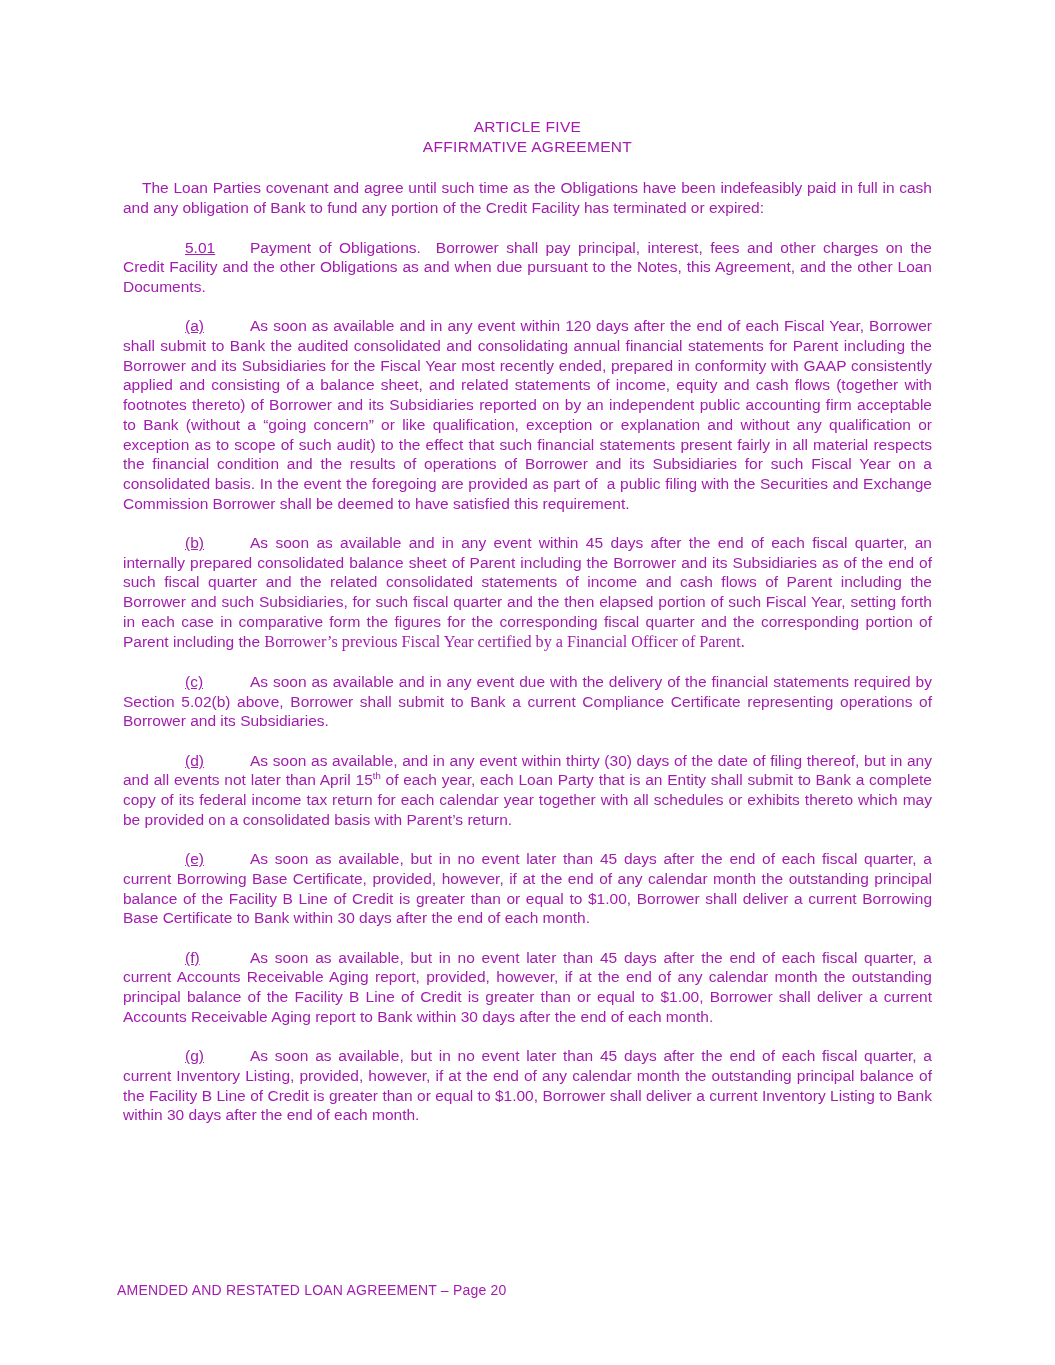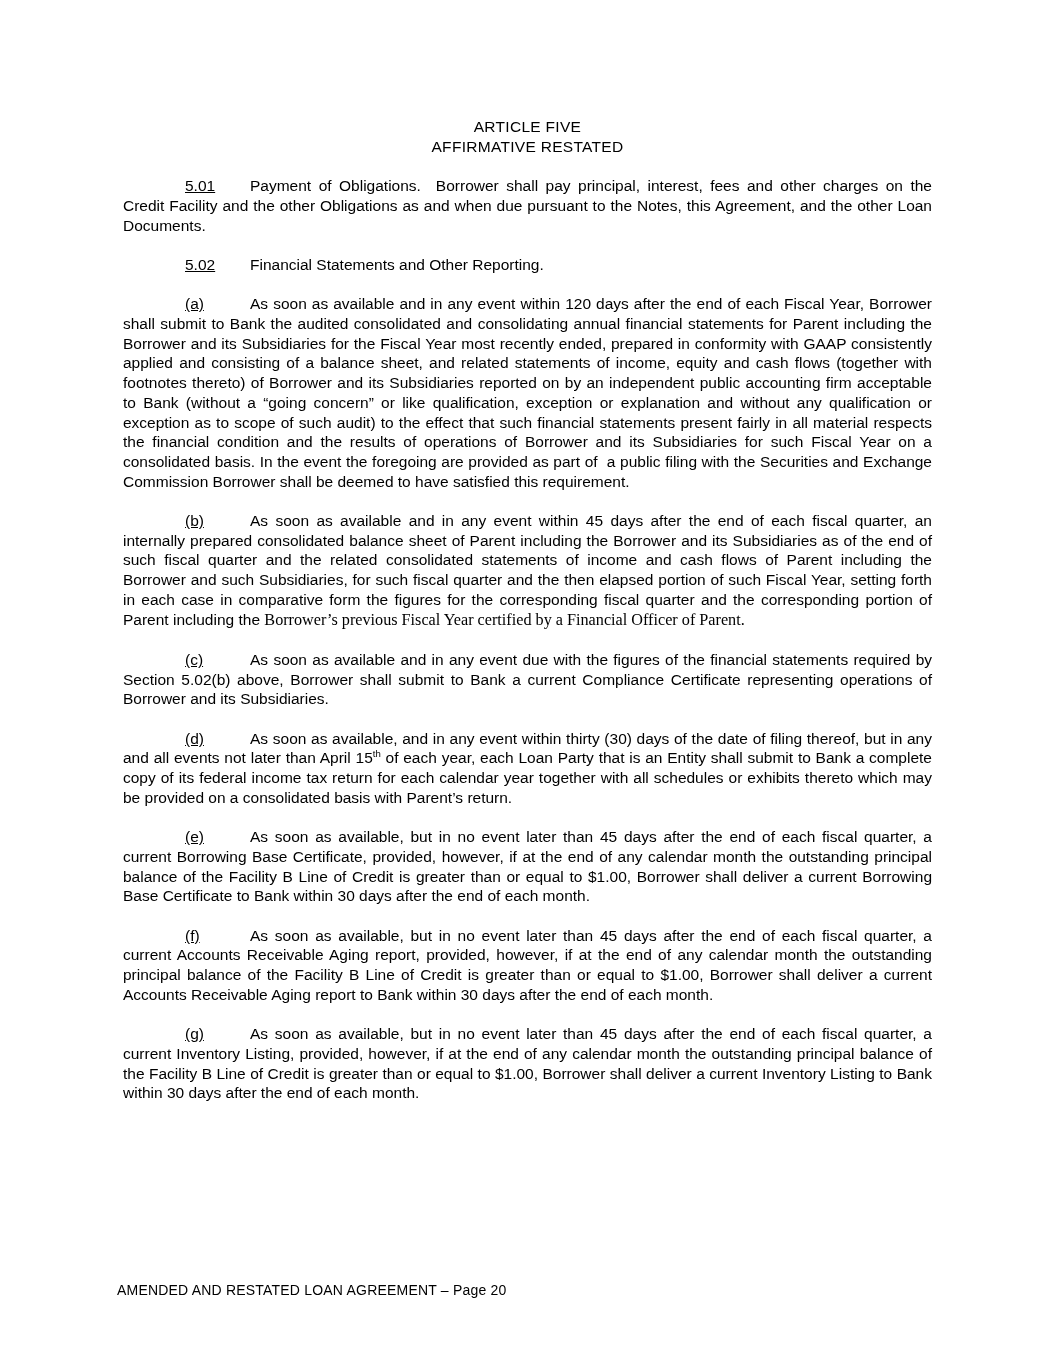--- a/index.html
+++ b/index.html
@@ -5,21 +5,21 @@
   * { box-sizing: border-box; }
   html, body { margin: 0; padding: 0; background: #ffffff; }
   .page {
     position: relative;
     width: 1055px;
     height: 1365px;
     background: #ffffff;
     font-family: "Liberation Sans", "DejaVu Sans", sans-serif;
     font-size: 15.5px;
     line-height: 19.7px;
-    color: #000000;
+    color: #a21caf;
     overflow: hidden;
   }
   .content {
     position: absolute;
     left: 123px;
     top: 117px;
     width: 809px;
   }
   .heading {
     text-align: center;
@@ -59,30 +59,30 @@
     font-size: 14px;
     letter-spacing: 0.2px;
   }
 </style>
 </head>
 <body>
 
 <div class="page">
   <div class="content">
     <div class="heading">ARTICLE FIVE</div>
-    <div class="heading">AFFIRMATIVE RESTATED</div>
+    <div class="heading">AFFIRMATIVE AGREEMENT</div>
 
+    <p class="para intro"><span>The Loan Parties covenant and agree until such time as the Obligations have been indefeasibly paid in full in cash and any obligation of Bank to fund any portion of the Credit Facility has terminated or expired:</span></p>
 
     <p class="para"><span class="run-marker">5.01</span><span>Payment of Obligations.&nbsp; Borrower shall pay principal, interest, fees and other charges on the Credit Facility and the other Obligations as and when due pursuant to the Notes, this Agreement, and the other Loan Documents.</span></p>
 
-    <p class="para"><span class="run-marker">5.02</span><span>Financial Statements and Other Reporting.</span></p>
 
     <p class="para"><span class="run-marker">(a)</span><span>As soon as available and in any event within 120 days after the end of each Fiscal Year, Borrower shall submit to Bank the audited consolidated and consolidating annual financial statements for Parent including the Borrower and its Subsidiaries for the Fiscal Year most recently ended, prepared in conformity with GAAP consistently applied and consisting of a balance sheet, and related statements of income, equity and cash flows (together with footnotes thereto) of Borrower and its Subsidiaries reported on by an independent public accounting firm acceptable to Bank (without a “going concern” or like qualification, exception or explanation and without any qualification or exception as to scope of such audit) to the effect that such financial statements present fairly in all material respects the financial condition and the results of operations of Borrower and its Subsidiaries for such Fiscal Year on a consolidated basis. In the event the foregoing are provided as part of &nbsp;a public filing with the Securities and Exchange Commission Borrower shall be deemed to have satisfied this requirement.</span></p>
     <p class="para"><span class="run-marker">(b)</span><span>As soon as available and in any event within 45 days after the end of each fiscal quarter, an internally prepared consolidated balance sheet of Parent including the Borrower and its Subsidiaries as of the end of such fiscal quarter and the related consolidated statements of income and cash flows of Parent including the Borrower and such Subsidiaries, for such fiscal quarter and the then elapsed portion of such Fiscal Year, setting forth in each case in comparative form the figures for the corresponding fiscal quarter and the corresponding portion of Parent including the </span><span class="run-serif">Borrower’s previous Fiscal Year certified by a Financial Officer of Parent.</span></p>
-    <p class="para"><span class="run-marker">(c)</span><span>As soon as available and in any event due with the figures of the financial statements required by </span><span class="run-u">Section 5.02(b)</span><span> above, Borrower shall submit to Bank a current Compliance Certificate representing operations of Borrower and its Subsidiaries.</span></p>
+    <p class="para"><span class="run-marker">(c)</span><span>As soon as available and in any event due with the delivery of the financial statements required by </span><span class="run-u">Section 5.02(b)</span><span> above, Borrower shall submit to Bank a current Compliance Certificate representing operations of Borrower and its Subsidiaries.</span></p>
     <p class="para"><span class="run-marker">(d)</span><span>As soon as available, and in any event within thirty (30) days of the date of filing thereof, but in any and all events not later than April 15</span><span class="run-sup">th</span><span> of each year, each Loan Party that is an Entity shall submit to Bank a complete copy of its federal income tax return for each calendar year together with all schedules or exhibits thereto which may be provided on a consolidated basis with Parent’s return.</span></p>
     <p class="para"><span class="run-marker">(e)</span><span>As soon as available, but in no event later than 45 days after the end of each fiscal quarter, a current Borrowing Base Certificate, </span><span class="run-u">provided</span><span>, </span><span class="run-u">however</span><span>, if at the end of any calendar month the outstanding principal balance of the Facility B Line of Credit is greater than or equal to $1.00, Borrower shall deliver a current Borrowing Base Certificate to Bank within 30 days after the end of each month.</span></p>
     <p class="para"><span class="run-marker">(f)</span><span>As soon as available, but in no event later than 45 days after the end of each fiscal quarter, a current Accounts Receivable Aging report, </span><span class="run-u">provided</span><span>, </span><span class="run-u">however</span><span>, if at the end of any calendar month the outstanding principal balance of the Facility B Line of Credit is greater than or equal to $1.00, Borrower shall deliver a current Accounts Receivable Aging report to Bank within 30 days after the end of each month.</span></p>
     <p class="para"><span class="run-marker">(g)</span><span>As soon as available, but in no event later than 45 days after the end of each fiscal quarter, a current Inventory Listing, </span><span class="run-u">provided</span><span>, </span><span class="run-u">however</span><span>, if at the end of any calendar month the outstanding principal balance of the Facility B Line of Credit is greater than or equal to $1.00, Borrower shall deliver a current Inventory Listing to Bank within 30 days after the end of each month.</span></p>
   </div>
 
   <div class="footer">AMENDED AND RESTATED LOAN AGREEMENT – Page 20</div>
 </div>
 
 </body></html>

